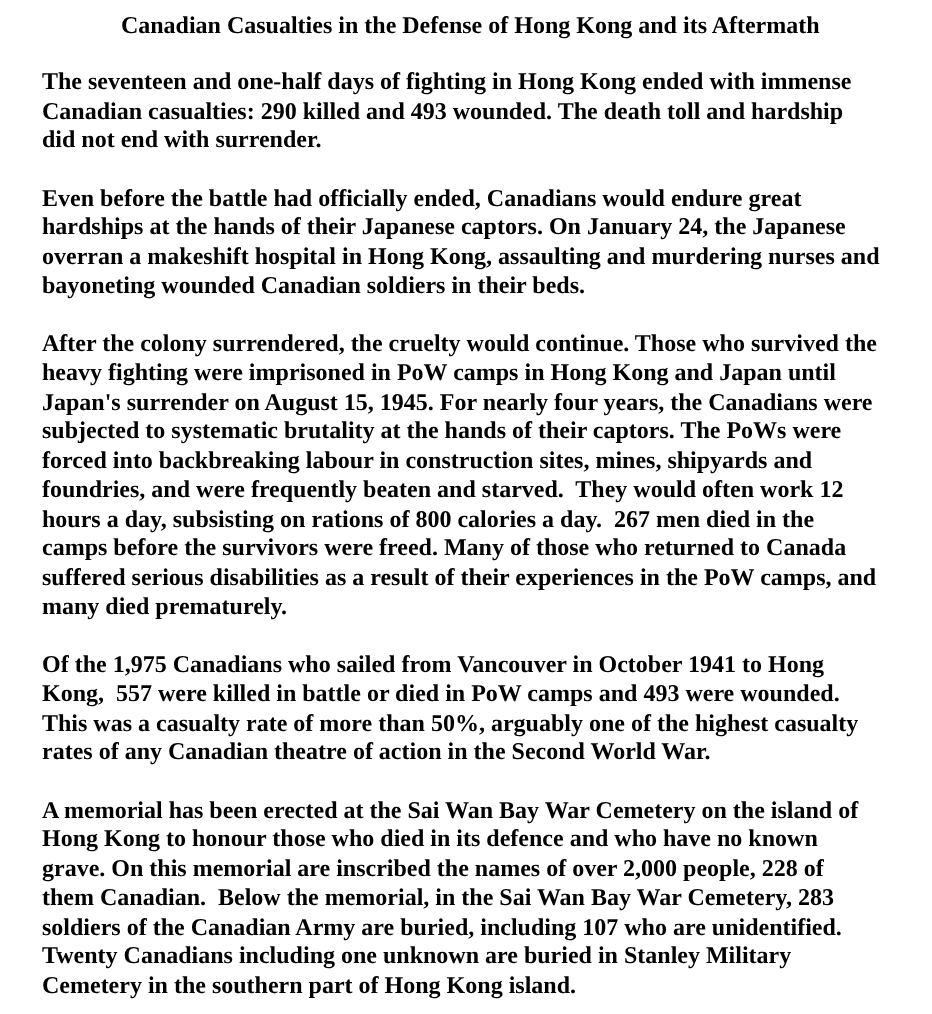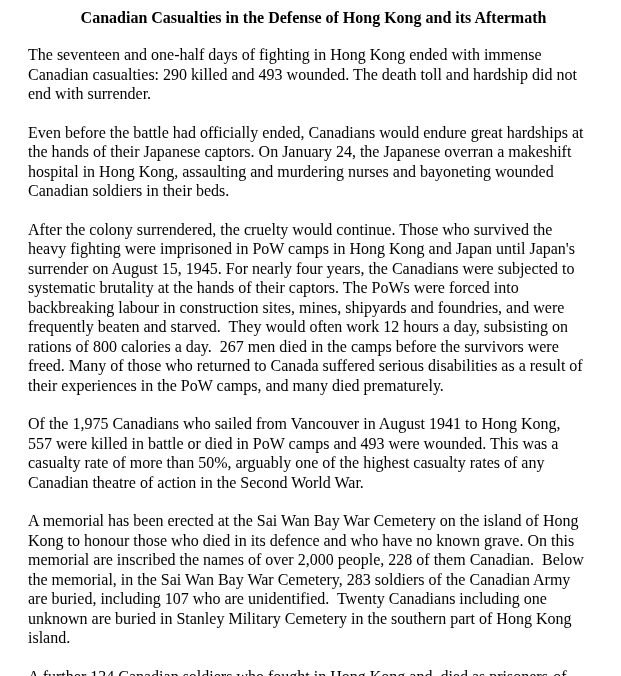--- a/index.html
+++ b/index.html
@@ -23,32 +23,33 @@
     font-weight: bold;
     text-align: center;
     font-size: 16px;
     margin: 0 0 17px 0;
     line-height: 20px;
   }
   .doc-paragraph {
     margin: 0 12px 19px 0;
     white-space: pre-wrap;
     text-align: left;
+    font-weight: bold;
   }
 </style>
 </head>
 <body>
 
 <div class="page">
   <h1 class="doc-title">Canadian Casualties in the Defense of Hong Kong and its Aftermath</h1>
 
   <p class="doc-paragraph">The seventeen and one-half days of fighting in Hong Kong ended with immense Canadian casualties: 290 killed and 493 wounded. The death toll and hardship did not end with surrender.</p>
 
   <p class="doc-paragraph">Even before the battle had officially ended, Canadians would endure great hardships at the hands of their Japanese captors. On January 24, the Japanese overran a makeshift hospital in Hong Kong, assaulting and murdering nurses and bayoneting wounded Canadian soldiers in their beds.</p>
 
   <p class="doc-paragraph">After the colony surrendered, the cruelty would continue. Those who survived the heavy fighting were imprisoned in PoW camps in Hong Kong and Japan until Japan's surrender on August 15, 1945. For nearly four years, the Canadians were subjected to systematic brutality at the hands of their captors. The PoWs were forced into backbreaking labour in construction sites, mines, shipyards and foundries, and were frequently beaten and starved.  They would often work 12 hours a day, subsisting on rations of 800 calories a day.  267 men died in the camps before the survivors were freed. Many of those who returned to Canada suffered serious disabilities as a result of their experiences in the PoW camps, and many died prematurely.</p>
 
-  <p class="doc-paragraph">Of the 1,975 Canadians who sailed from Vancouver in August 1941 to Hong Kong,  557 were killed in battle or died in PoW camps and 493 were wounded. This was a casualty rate of more than 50%, arguably one of the highest casualty rates of any Canadian theatre of action in the Second World War.</p>
+  <p class="doc-paragraph">Of the 1,975 Canadians who sailed from Vancouver in October 1941 to Hong Kong,  557 were killed in battle or died in PoW camps and 493 were wounded. This was a casualty rate of more than 50%, arguably one of the highest casualty rates of any Canadian theatre of action in the Second World War.</p>
 
   <p class="doc-paragraph">A memorial has been erected at the Sai Wan Bay War Cemetery on the island of Hong Kong to honour those who died in its defence and who have no known grave. On this memorial are inscribed the names of over 2,000 people, 228 of them Canadian.  Below the memorial, in the Sai Wan Bay War Cemetery, 283 soldiers of the Canadian Army are buried, including 107 who are unidentified.  Twenty Canadians including one unknown are buried in Stanley Military Cemetery in the southern part of Hong Kong island.</p>
 
   <p class="doc-paragraph">A further 134 Canadian soldiers who fought in Hong Kong and  died as prisoners-of-war in Japanese internment camps are buried at the Yokohama British Commonwealth War Cemetery, located at Hodogaya near Yokohama, Japan.</p>
 </div>
 
 </body></html>

